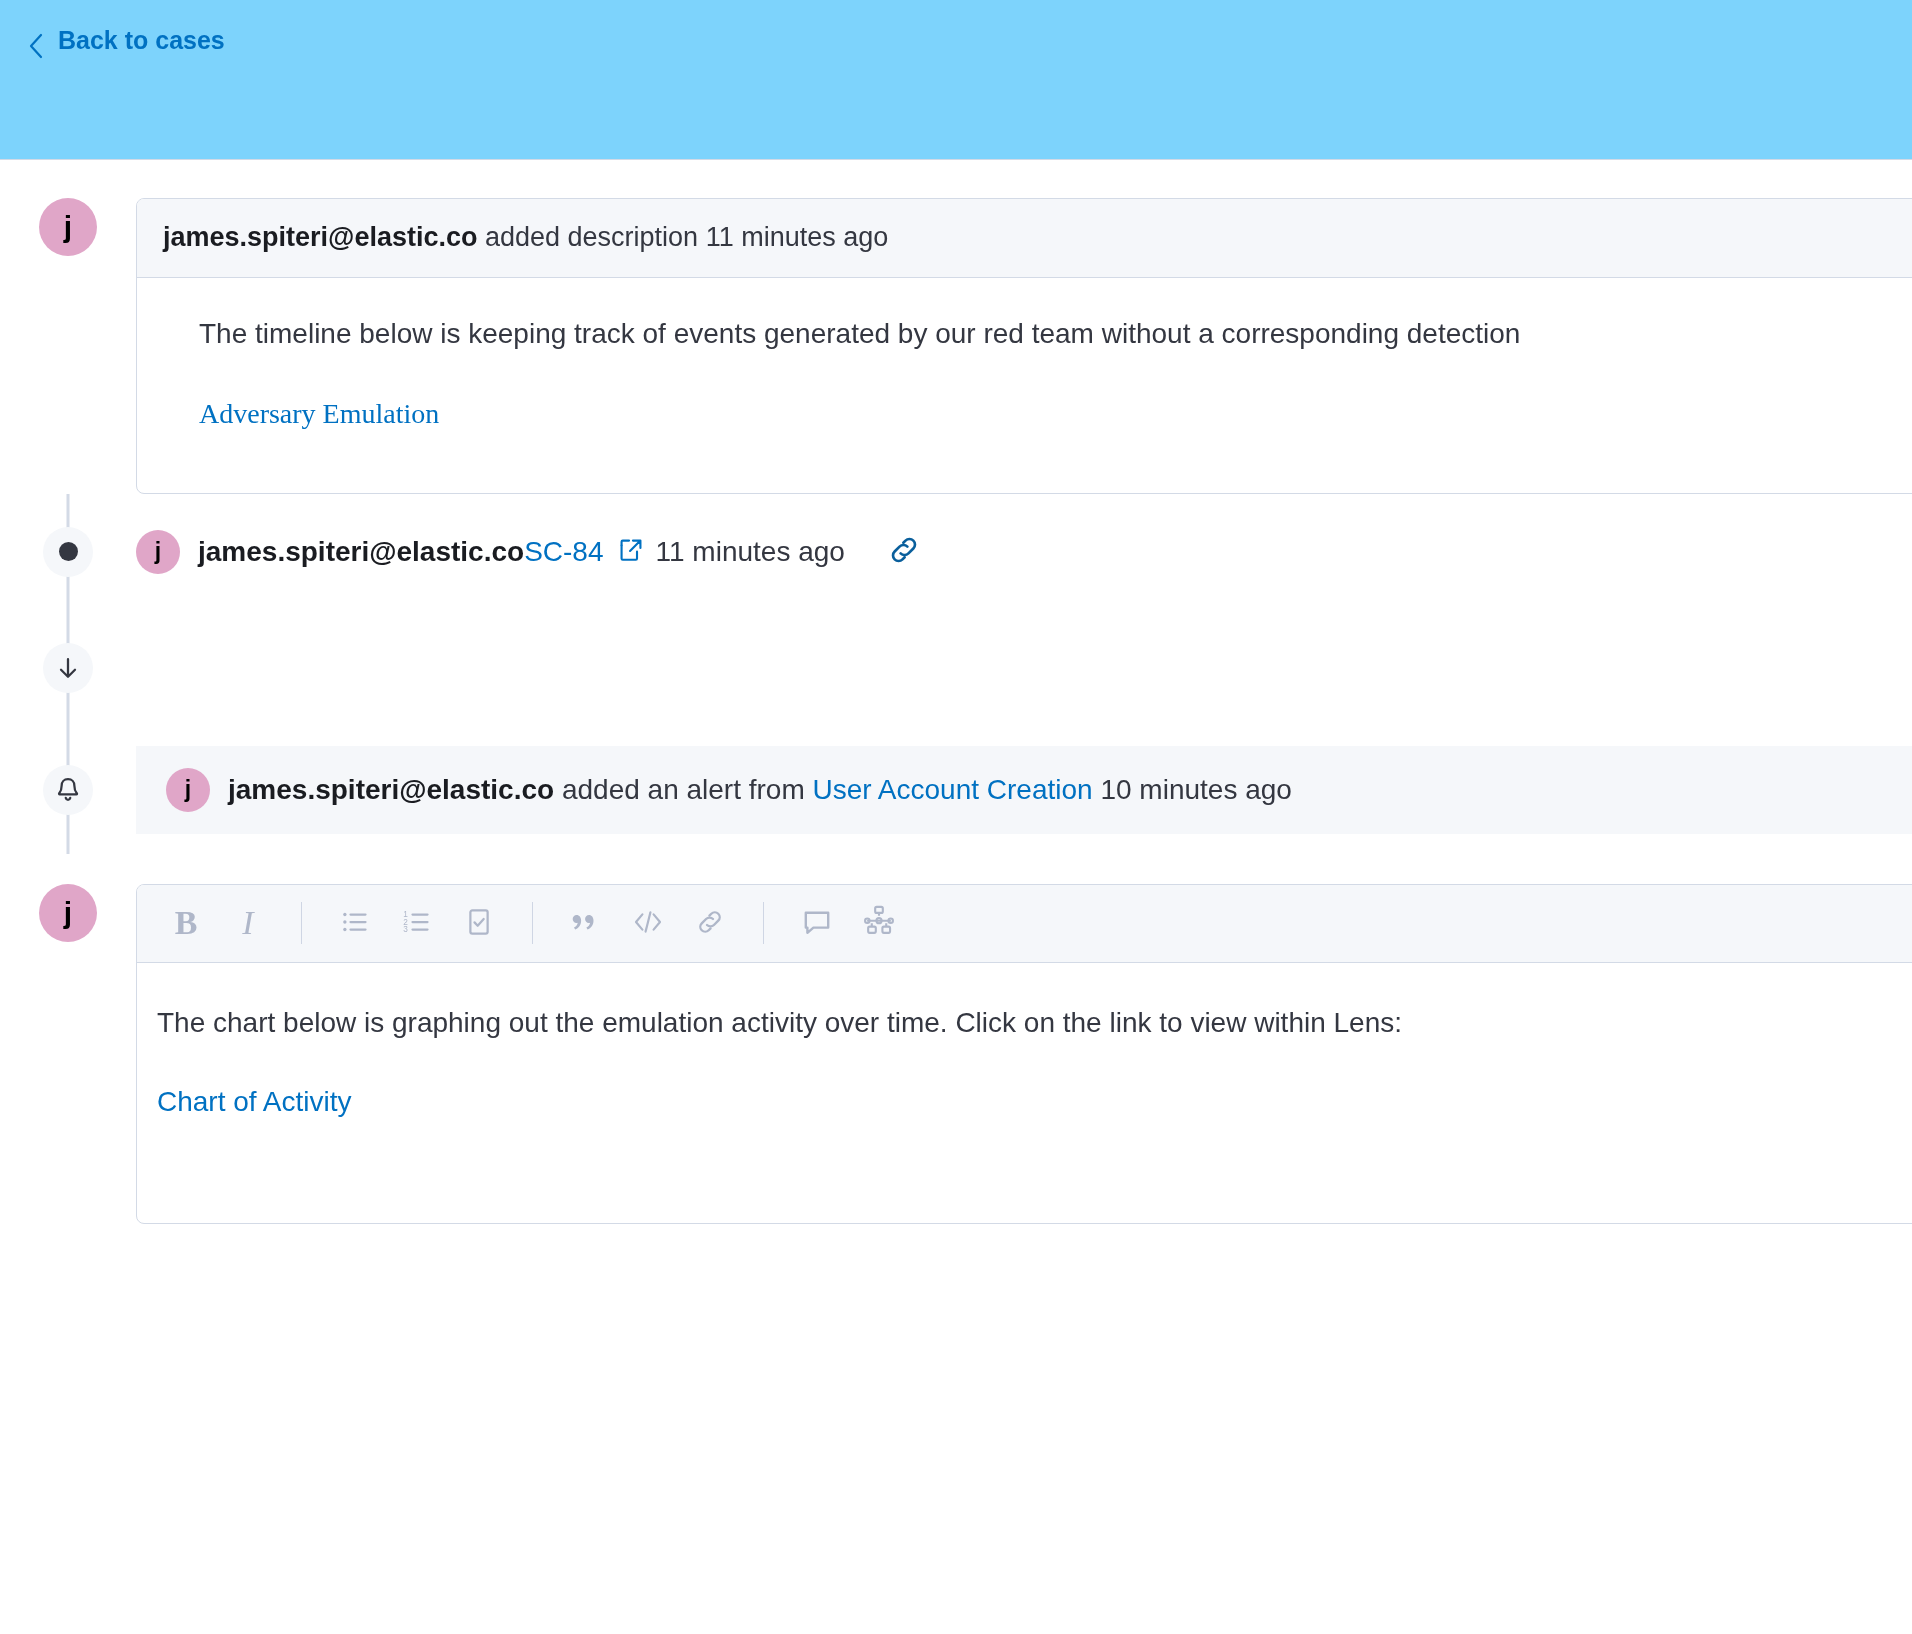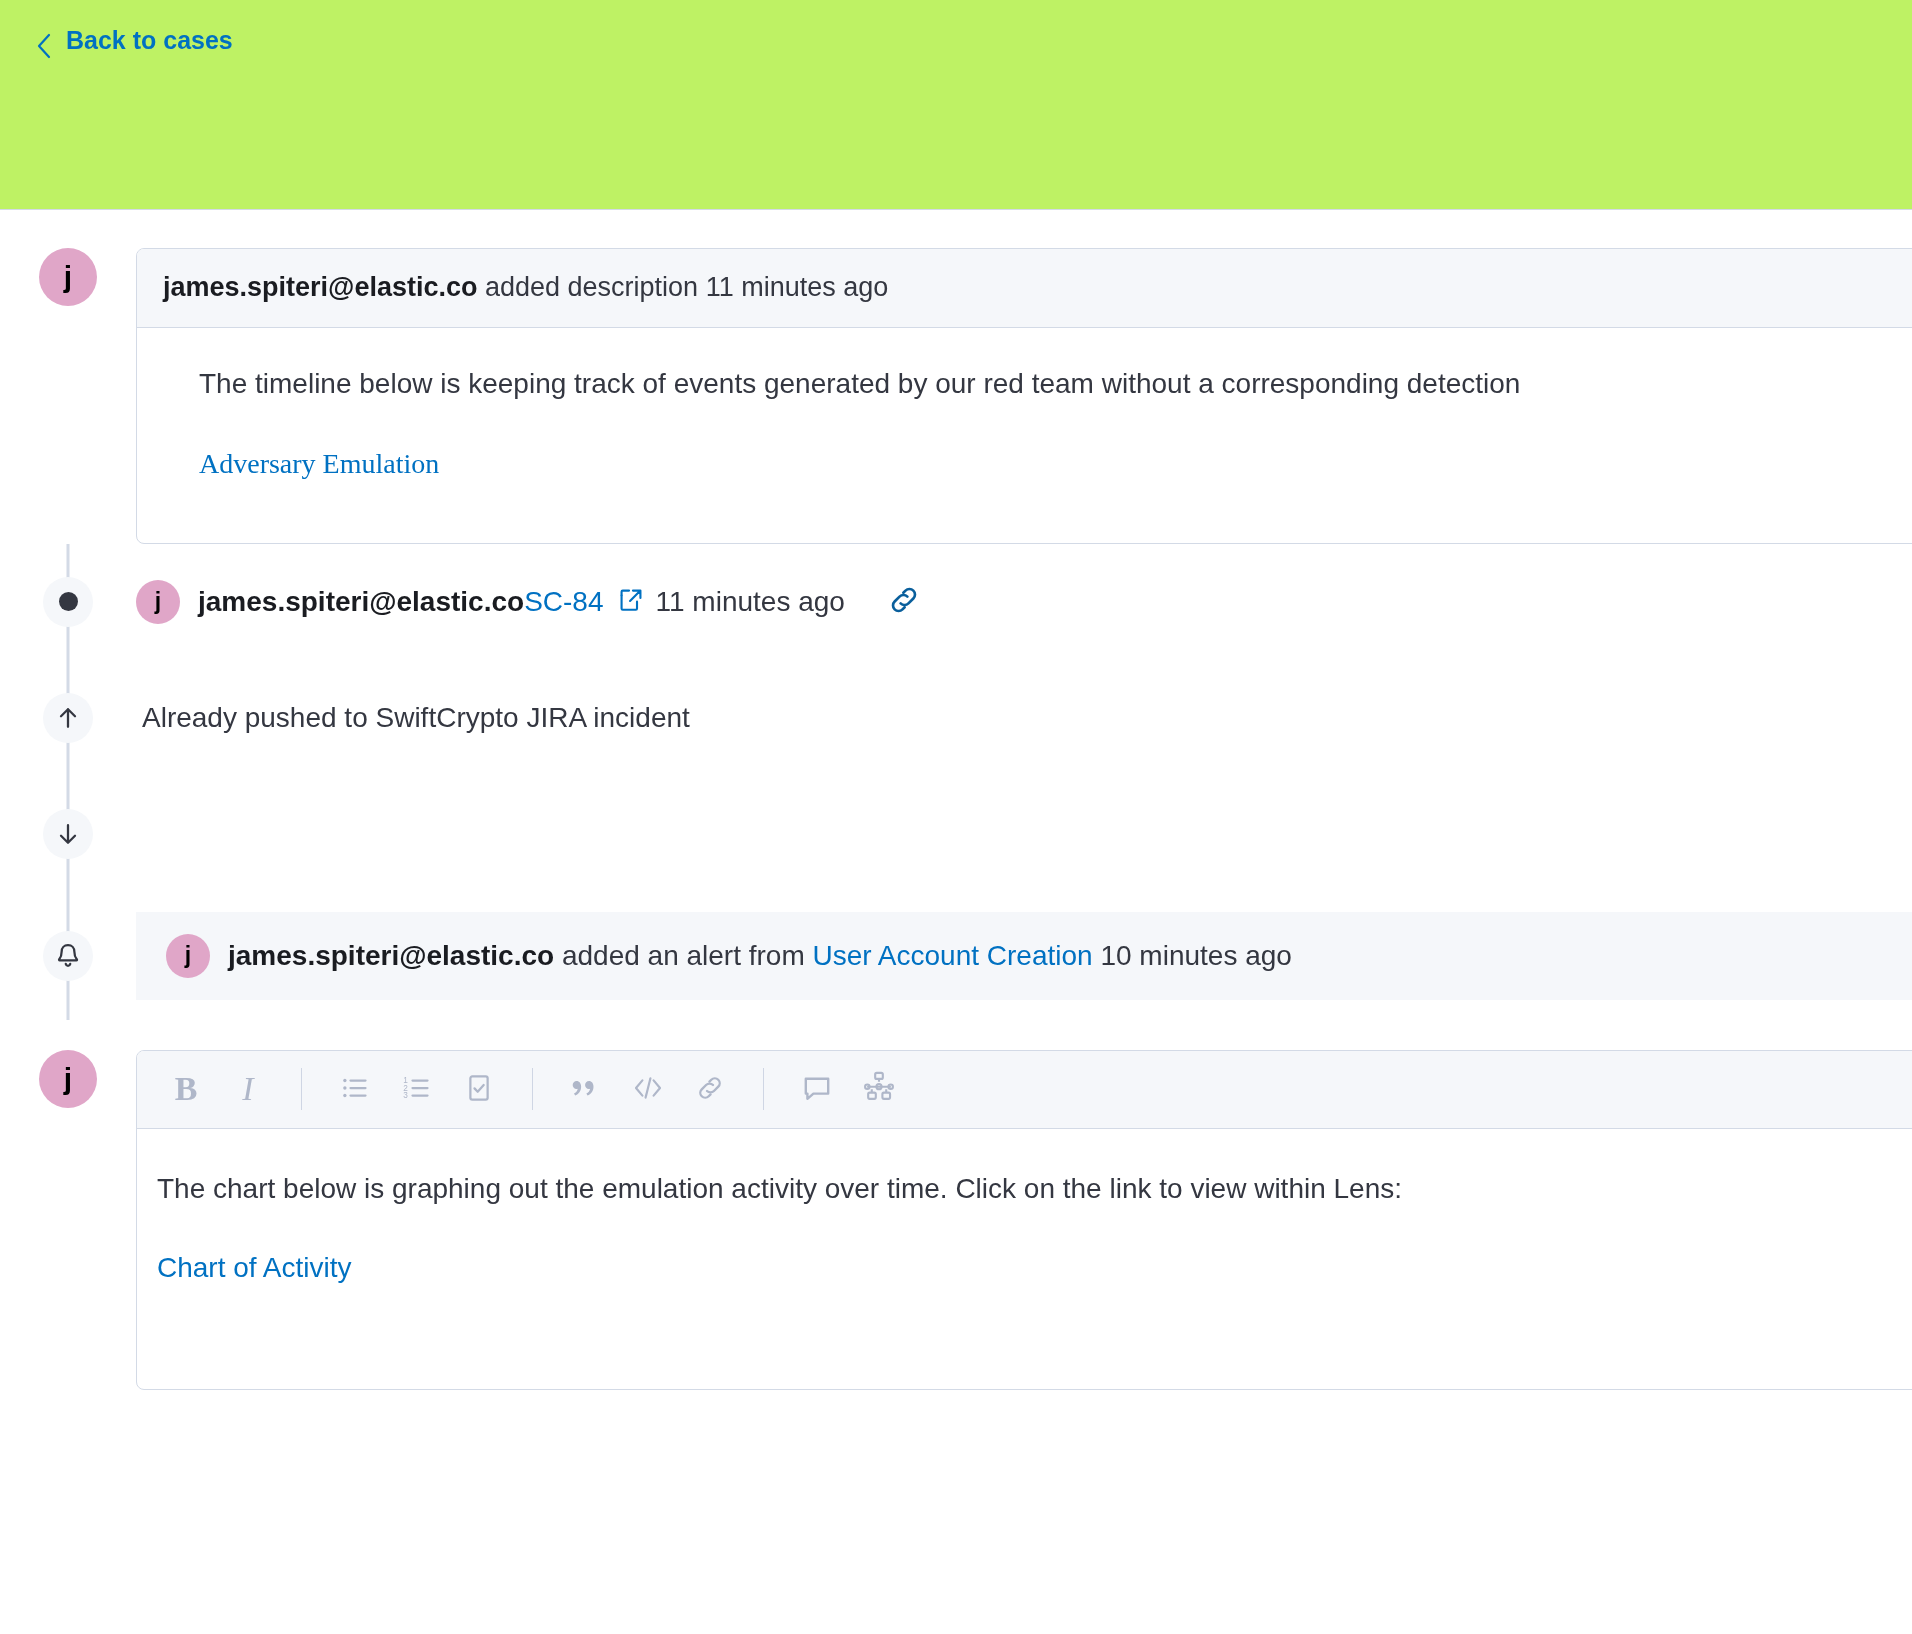--- a/index.html
+++ b/index.html
@@ -8,24 +8,24 @@
     width: 1912px;
     height: 1634px;
     background: #ffffff;
     font-family: "Liberation Sans", sans-serif;
     color: #343741;
     overflow: hidden;
   }
 
   
   .page-header {
-    background: #bef264;
+    background: #7dd3fc;
     border-bottom: 1px solid #d3dae6;
-    padding: 28px 36px 30px 36px;
-    height: 210px;
+    padding: 28px 36px 30px 28px;
+    height: 160px;
   }
   .back-link {
     display: inline-flex;
     align-items: center;
     gap: 14px;
     color: #0071c2;
     font-size: 25px;
     font-weight: 600;
     text-decoration: none;
     line-height: 1;
@@ -313,33 +313,20 @@
                 <path d="M6.4 9.6a2.6 2.6 0 0 0 3.7 0l2.3-2.3a2.6 2.6 0 1 0-3.7-3.7l-1 1" stroke="#0a5f9c" stroke-width="1.25" stroke-linecap="round"></path>
                 <path d="M9.6 6.4a2.6 2.6 0 0 0-3.7 0L3.6 8.7a2.6 2.6 0 1 0 3.7 3.7l1-1" stroke="#0a5f9c" stroke-width="1.25" stroke-linecap="round"></path>
               </svg>
             </span>
           </button>
         </span>
       </div>
     </div>
   </div>
 
-  <div class="tl-row" style="min-height:116px;align-items:center;">
-    <div class="tl-gutter" style="align-self:stretch;align-items:center;">
-      <div class="tl-line"></div>
-      <div class="tl-icon icon-circle" style="align-self:center;">
-        <svg width="28" height="28" viewBox="0 0 16 16" fill="none" xmlns="http://www.w3.org/2000/svg">
-          <path d="M8 13V3M8 3 4 7M8 3l4 4" stroke="#343741" stroke-width="1.3" stroke-linecap="round" stroke-linejoin="round"></path>
-        </svg>
-      </div>
-    </div>
-    <div class="tl-body">
-      <div class="event-line" style="padding-left:6px;">Already pushed to SwiftCrypto JIRA incident</div>
-    </div>
-  </div>
 
   <div class="tl-row" style="min-height:116px;align-items:center;">
     <div class="tl-gutter" style="align-self:stretch;align-items:center;">
       <div class="tl-line"></div>
       <div class="tl-icon icon-circle" style="align-self:center;">
         <svg width="28" height="28" viewBox="0 0 16 16" fill="none" xmlns="http://www.w3.org/2000/svg">
           <path d="M8 3v10M8 13l-4-4M8 13l4-4" stroke="#343741" stroke-width="1.3" stroke-linecap="round" stroke-linejoin="round"></path>
         </svg>
       </div>
     </div>

